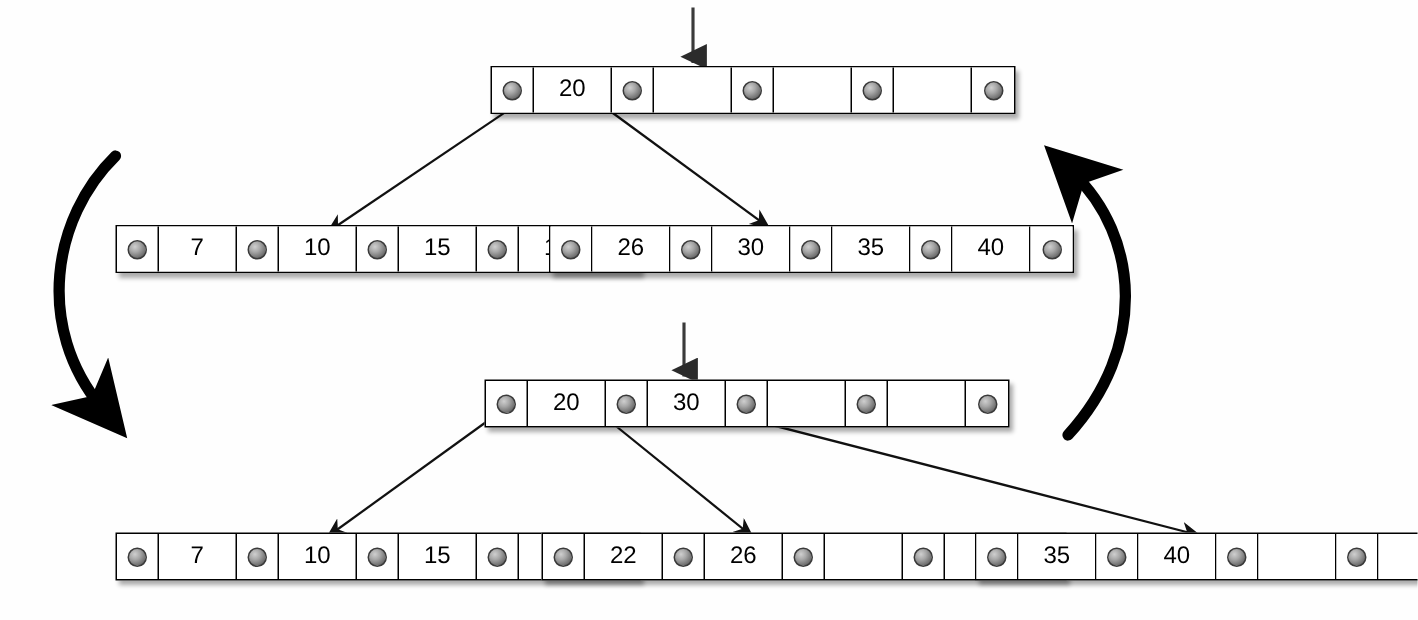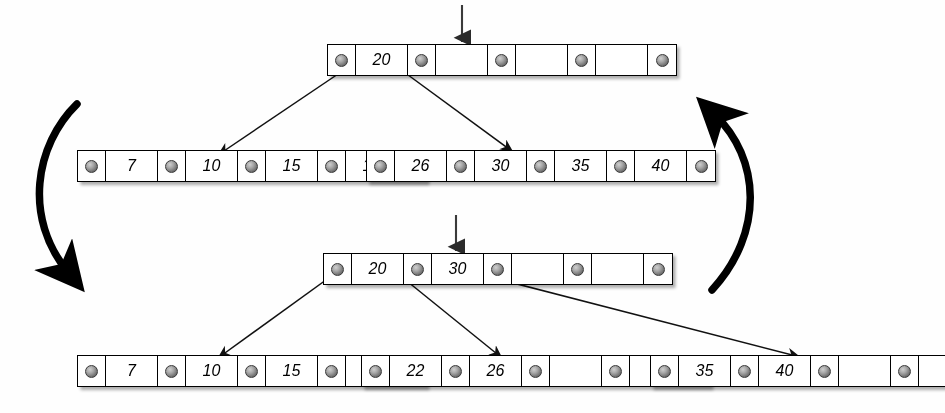--- a/index.html
+++ b/index.html
@@ -13,21 +13,20 @@
     position: relative;
     overflow: hidden;
     font-family: "Liberation Sans", sans-serif;
     background: #fefefe;
   }
   #canvas {
     position: absolute;
     left: 0; top: 0;
     width: 773px;
     height: 413px;
-    font-style: italic;
   }
   .svg-layer {
     position: absolute;
     left: 0; top: 0;
     width: 945px;
     height: 413px;
     pointer-events: none;
   }
   
   .btnode {

